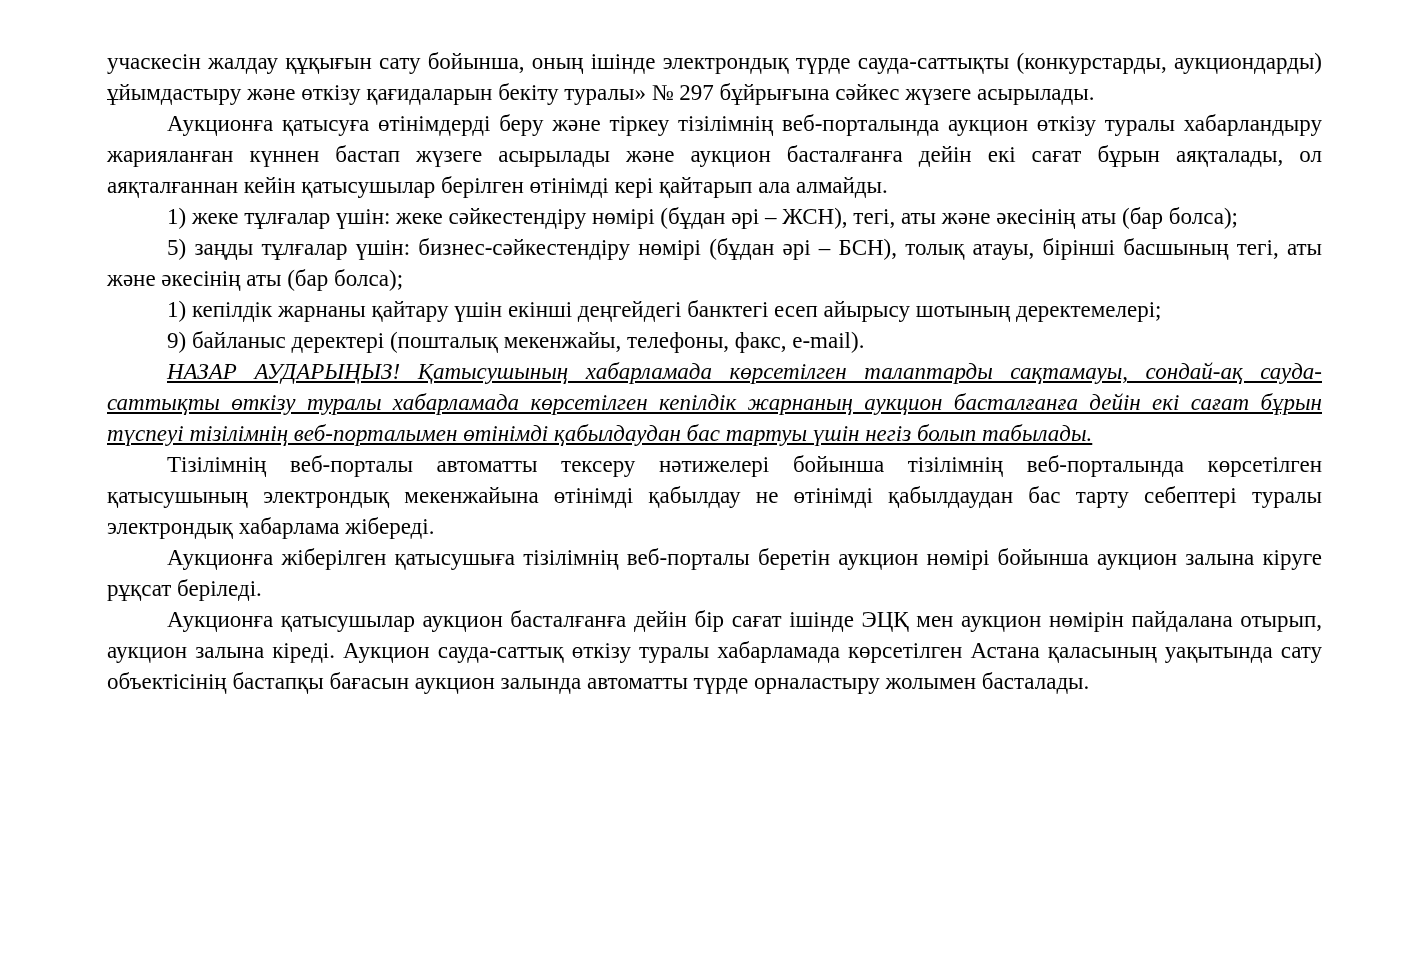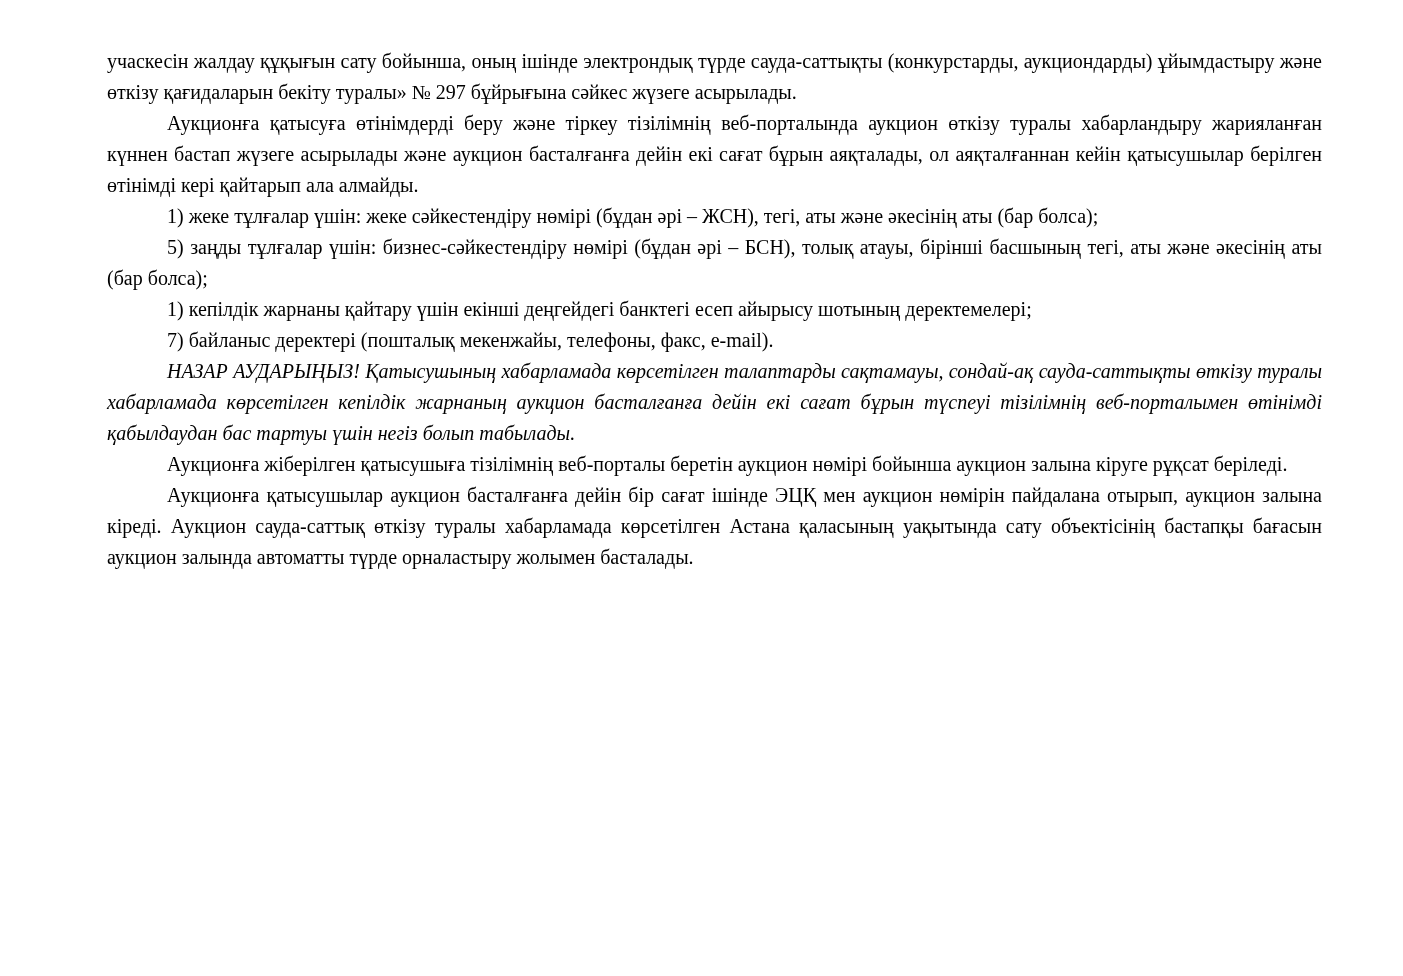--- a/index.html
+++ b/index.html
@@ -10,44 +10,46 @@
     width: 1403px;
     height: 976px;
     overflow: hidden;
   }
   .page {
     box-sizing: border-box;
     width: 1403px;
     height: 976px;
     padding: 46px 81px 0 107px;
     font-family: "Liberation Serif", "DejaVu Serif", serif;
-    font-size: 20px;
+    font-size: 23px;
     line-height: 31px;
     text-align: justify;
   }
   .para {
     margin: 0;
     padding: 0;
     text-indent: 60px;
   }
   .para.no-indent {
     text-indent: 0;
   }
   .para.italic {
     font-style: italic;
+    text-decoration: underline;
   }
 </style>
 </head>
 <body style="background: rgb(255, 255, 255);">
 
 <div class="page" style="color: rgb(0, 0, 0);">
   <div id="paragraphs">
       <p class="para no-indent">учаскесін жалдау құқығын сату бойынша, оның ішінде электрондық түрде сауда-саттықты (конкурстарды, аукциондарды) ұйымдастыру және өткізу қағидаларын бекіту туралы» № 297 бұйрығына сәйкес жүзеге асырылады.</p>
       <p class="para">Аукционға қатысуға өтінімдерді беру және тіркеу тізілімнің веб-порталында аукцион өткізу туралы хабарландыру жарияланған күннен бастап жүзеге асырылады және аукцион басталғанға дейін екі сағат бұрын аяқталады, ол аяқталғаннан кейін қатысушылар берілген өтінімді кері қайтарып ала алмайды.</p>
       <p class="para">1) жеке тұлғалар үшін: жеке сәйкестендіру нөмірі (бұдан әрі – ЖСН), тегі, аты және әкесінің аты (бар болса);</p>
       <p class="para">5) заңды тұлғалар үшін: бизнес-сәйкестендіру нөмірі (бұдан әрі – БСН), толық атауы, бірінші басшының тегі, аты және әкесінің аты (бар болса);</p>
       <p class="para">1) кепілдік жарнаны қайтару үшін екінші деңгейдегі банктегі есеп айырысу шотының деректемелері;</p>
-      <p class="para">7) байланыс деректері (пошталық мекенжайы, телефоны, факс, e-mail).</p>
+      <p class="para">9) байланыс деректері (пошталық мекенжайы, телефоны, факс, e-mail).</p>
       <p class="para italic">НАЗАР АУДАРЫҢЫЗ! Қатысушының хабарламада көрсетілген талаптарды сақтамауы, сондай-ақ сауда-саттықты өткізу туралы хабарламада көрсетілген кепілдік жарнаның аукцион басталғанға дейін екі сағат бұрын түспеуі тізілімнің веб-порталымен өтінімді қабылдаудан бас тартуы үшін негіз болып табылады.</p>
+      <p class="para">Тізілімнің веб-порталы автоматты тексеру нәтижелері бойынша тізілімнің веб-порталында көрсетілген қатысушының электрондық мекенжайына өтінімді қабылдау не өтінімді қабылдаудан бас тарту себептері туралы электрондық хабарлама жібереді.</p>
       <p class="para">Аукционға жіберілген қатысушыға тізілімнің веб-порталы беретін аукцион нөмірі бойынша аукцион залына кіруге рұқсат беріледі.</p>
       <p class="para">Аукционға қатысушылар аукцион басталғанға дейін бір сағат ішінде ЭЦҚ мен аукцион нөмірін пайдалана отырып, аукцион залына кіреді. Аукцион сауда-саттық өткізу туралы хабарламада көрсетілген Астана қаласының уақытында сату объектісінің бастапқы бағасын аукцион залында автоматты түрде орналастыру жолымен басталады.</p>
     </div>
 </div>
 
 </body></html>

